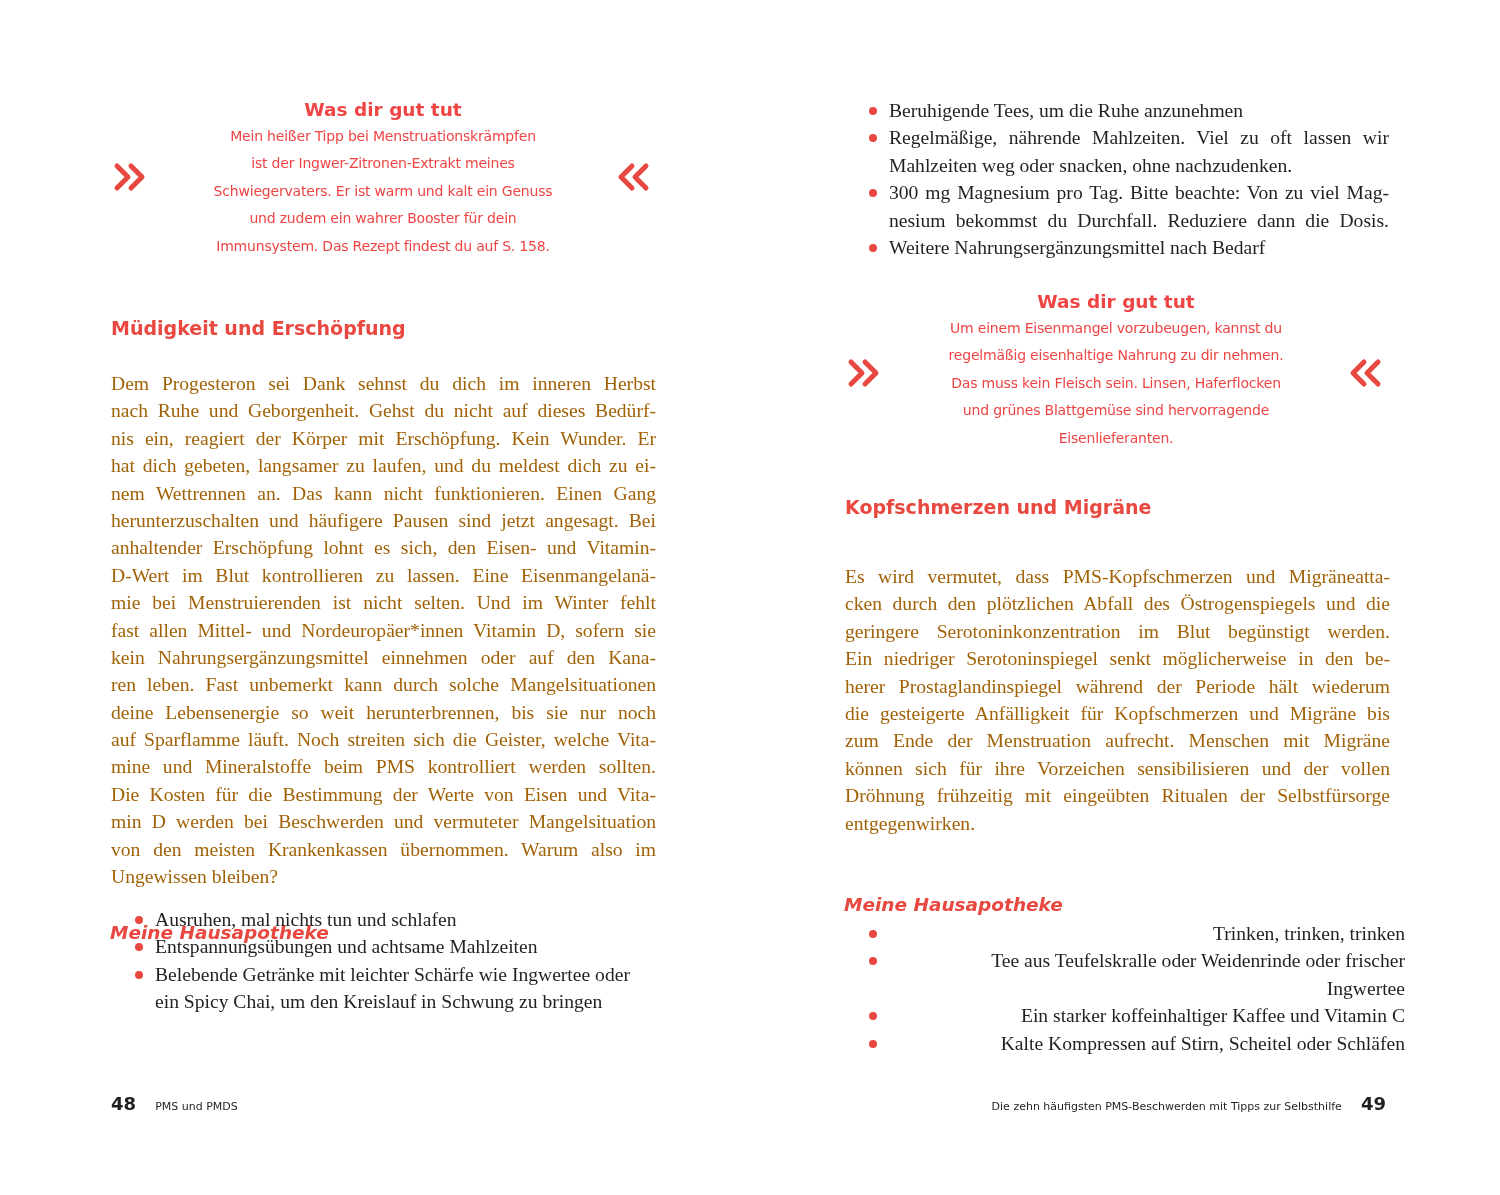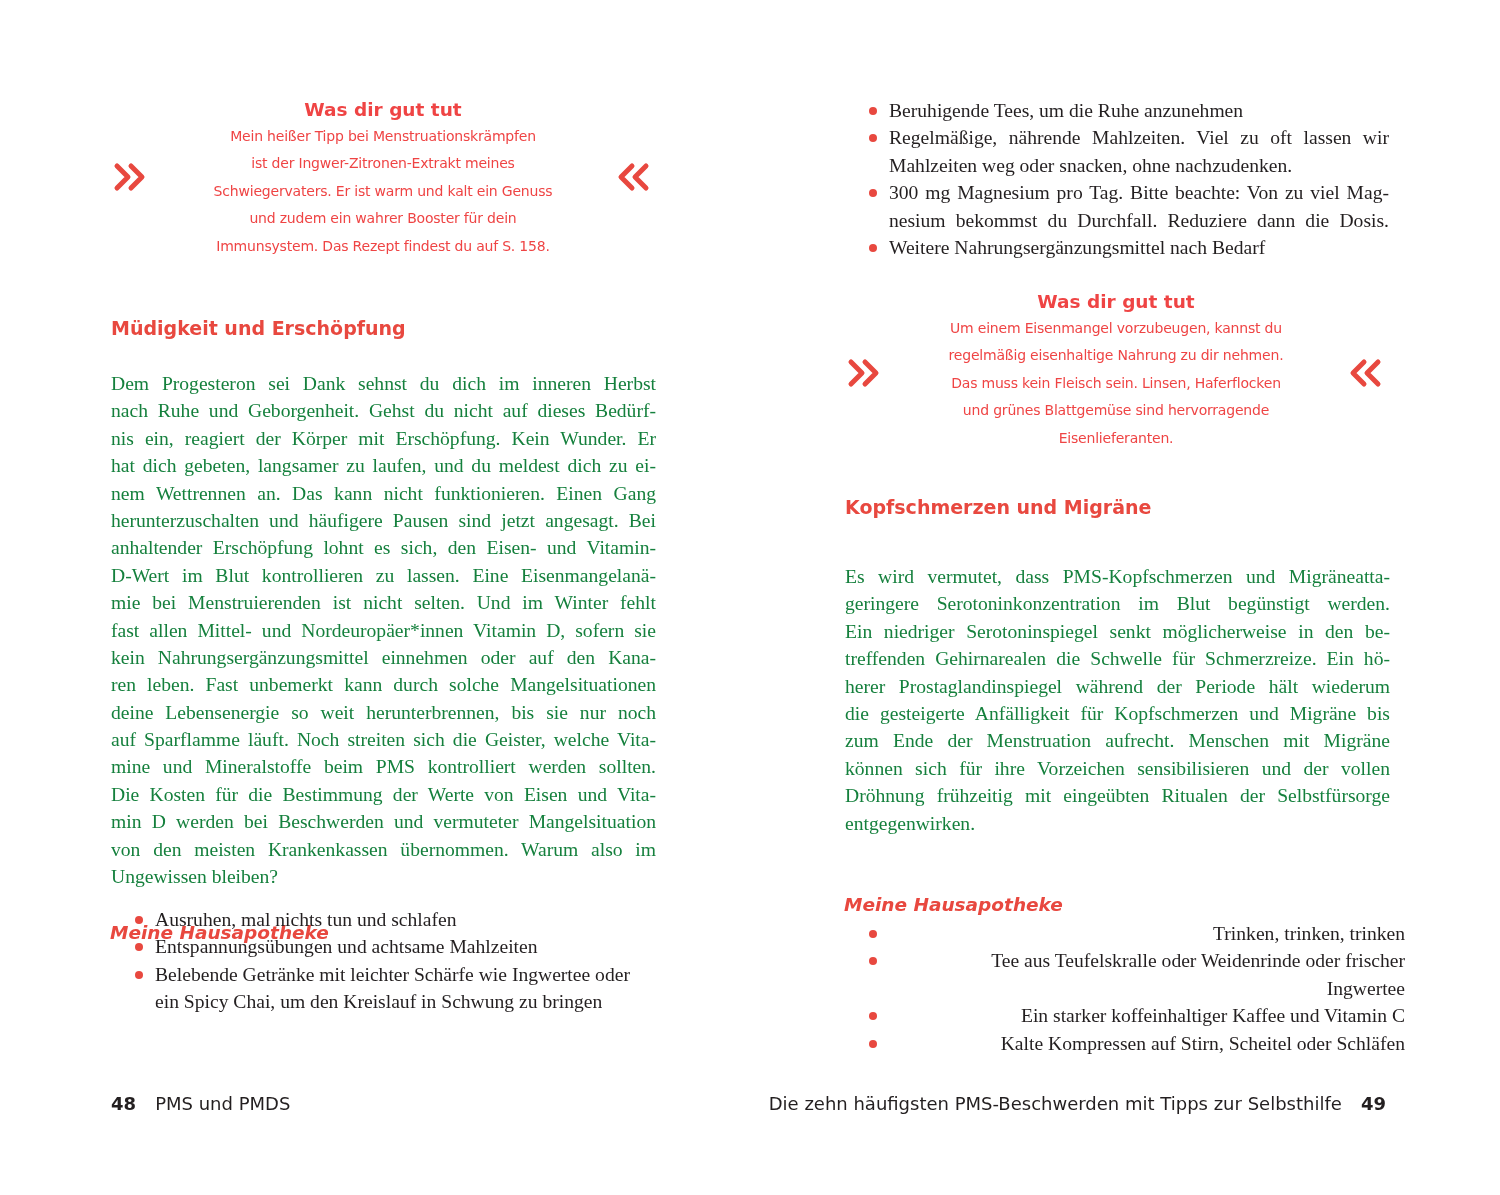--- a/index.html
+++ b/index.html
@@ -11,32 +11,32 @@
     .tip { position: absolute; text-align: center; color: #ef4444; }
     .tip-title { font-family: "DejaVu Sans", sans-serif; font-weight: bold; font-size: 18.5px; line-height: 27px; }
     .tip-line { font-family: "DejaVu Sans", sans-serif; font-weight: normal; font-size: 14px; line-height: 27.4px; white-space: nowrap; letter-spacing: -0.2px; }
     .chev { position: absolute; width: 36px; height: 30px; }
     .chev svg { display: block; }
 
     .heading { position: absolute; font-family: "DejaVu Sans", sans-serif; font-weight: bold; color: #e8483f; font-size: 19px; line-height: 24px; white-space: nowrap; }
     .subheading { position: absolute; font-family: "DejaVu Sans", sans-serif; font-style: italic; font-weight: bold; color: #e8483f; font-size: 18.5px; line-height: 24px; white-space: nowrap; text-align: right; }
 
     .body-text { position: absolute; }
-    .body-line { font-family: "Liberation Serif", serif; font-size: 19.6px; line-height: 27.4px; color: #15803d; text-align: justify; text-align-last: justify; white-space: nowrap; height: 27.4px; overflow: visible; }
+    .body-line { font-family: "Liberation Serif", serif; font-size: 19.6px; line-height: 27.4px; color: #a16207; text-align: justify; text-align-last: justify; white-space: nowrap; height: 27.4px; overflow: visible; }
     .body-line.last { text-align-last: left; }
 
     .list { position: absolute; margin: 0; padding: 0; list-style: none; }
     .list-item { position: relative; padding-left: 44px; }
     .bullet { position: absolute; left: 24px; top: 10px; width: 8px; height: 8px; border-radius: 50%; background: #e8483f; }
     .item-line { font-family: "Liberation Serif", serif; font-size: 19.6px; line-height: 27.4px; color: #231f20; white-space: nowrap; height: 27.4px; }
     .item-line.justify { text-align: justify; text-align-last: justify; }
 
     .footer { position: absolute; top: 1093px; font-family: "DejaVu Sans", sans-serif; color: #231f20; white-space: nowrap; }
     .folio { font-weight: bold; font-size: 18px; }
-    .running { font-size: 18px; }
+    .running { font-size: 11px; }
   </style>
 </head>
 <body>
 
 <div class="page" id="page-left">
 
   <div class="chev" style="left:113px; top:162px;">
     <svg width="36" height="30" viewBox="0 0 36 30">
         <path d="M4 4 L15 15 L4 26 M18 4 L29 15 L18 26" fill="none" stroke="#e8483f" stroke-width="5" stroke-linecap="round" stroke-linejoin="round"></path>
       </svg>
@@ -142,23 +142,23 @@
   <div class="chev" style="left:596px; top:358px;">
     <svg width="36" height="30" viewBox="0 0 36 30">
         <path d="M18 4 L7 15 L18 26 M32 4 L21 15 L32 26" fill="none" stroke="#e8483f" stroke-width="5" stroke-linecap="round" stroke-linejoin="round"></path>
       </svg>
   </div>
 
   <div class="heading" style="left:95px; top:495px;">Kopfschmerzen und Migräne</div>
 
   <div class="body-text" style="left:95px; top:563px; width:545px;">
     <div class="body-line">Es wird vermutet, dass PMS-Kopfschmerzen und Migräneatta-</div>
+    <div class="body-line">cken durch den plötzlichen Abfall des Östrogenspiegels und die</div>
     <div class="body-line">geringere Serotoninkonzentration im Blut begünstigt werden.</div>
     <div class="body-line">Ein niedriger Serotoninspiegel senkt möglicherweise in den be-</div>
-    <div class="body-line">treffenden Gehirnarealen die Schwelle für Schmerzreize. Ein hö-</div>
     <div class="body-line">herer Prostaglandinspiegel während der Periode hält wiederum</div>
     <div class="body-line">die gesteigerte Anfälligkeit für Kopfschmerzen und Migräne bis</div>
     <div class="body-line">zum Ende der Menstruation aufrecht. Menschen mit Migräne</div>
     <div class="body-line">können sich für ihre Vorzeichen sensibilisieren und der vollen</div>
     <div class="body-line">Dröhnung frühzeitig mit eingeübten Ritualen der Selbstfürsorge</div>
     <div class="body-line last">entgegenwirken.</div>
   </div>
 
   <div class="subheading" style="left:94px; top:893px;">Meine Hausapotheke</div>
 

